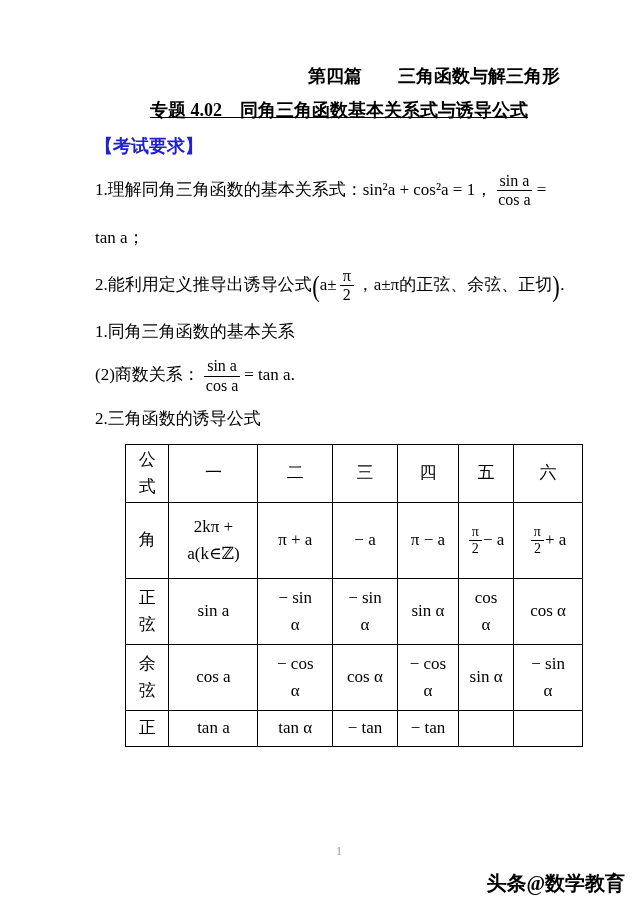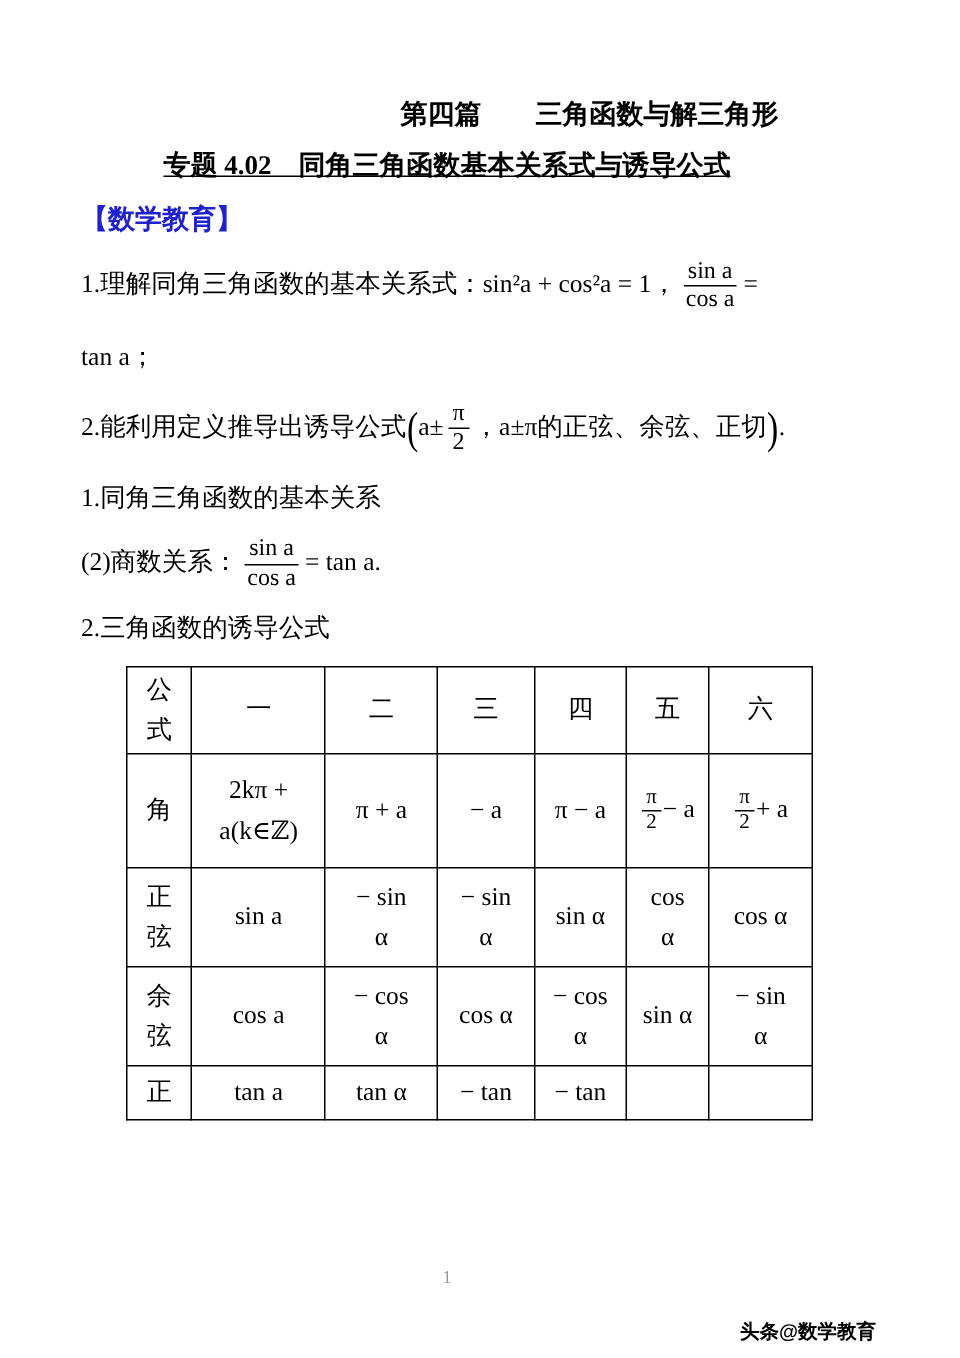--- a/index.html
+++ b/index.html
@@ -1,20 +1,20 @@
 <!DOCTYPE html>
 <html><head>
 <meta charset="utf-8">
 <style>
   * { box-sizing: border-box; }
   html,body { margin:0; padding:0; background:#ffffff; }
   .page {
     position:relative; width:596px; height:905px; background:#ffffff;
     font-family:"Liberation Serif","DejaVu Serif",serif;
-    font-size:17px; color:#000; padding:64px 54px 0; overflow:hidden;
+    font-size:17px; color:#000; padding:64px 54px 0; overflow:hidden;margin-left:41px;
   }
   .doc-title  { font-size:18px; font-weight:700; text-align:center; margin:0 0 10px 190px; }
   .doc-subtitle { font-size:18px; font-weight:700; text-align:center; margin:0 0 10px 0;text-decoration:underline; }
   .section-heading { color:#2222cc; font-weight:700; font-size:18px; margin:12px 0 10px; }
   .para { margin:14px 0; line-height:1.7; }
   .para.tight { margin:10px 0; }
 
   .frac { display:inline-flex; flex-direction:column; align-items:center;
           vertical-align:middle; line-height:1.15; margin:0 3px; font-size:16px; }
   .frac .num { border-bottom:1px solid #000; padding:0 3px; }
@@ -30,32 +30,32 @@
   }
   .r-head  { height:58px; }
   .r-angle { height:76px; }
   .r-sin   { height:66px; }
   .r-cos   { height:66px; }
   .r-tan   { height:36px; }
   .cell-frac { font-size:14px; margin:0 1px; }
 
   .page-number { position:absolute; bottom:46px; left:0; right:0; text-align:center;
                  font-size:12px; color:#9a9a9a; }
-  .watermark { position:absolute; right:12px; bottom:8px; font-weight:700; font-size:13px;
-               font-family:Liberation Sans, sans-serif; color:#000; }
+  .watermark { position:absolute; right:12px; bottom:8px; font-weight:700; font-size:20px;
+               font-family:Liberation Serif, serif; color:#000; }
 </style>
 </head>
 <body>
 
 <div class="page">
 
   <div class="doc-title">第四篇　　三角函数与解三角形</div>
   <div class="doc-subtitle">专题 4.02　同角三角函数基本关系式与诱导公式</div>
 
-  <div class="section-heading">【数学教育】</div>
+  <div class="section-heading">【考试要求】</div>
 
   <div class="para">
     <span>1.理解同角三角函数的基本关系式：sin²a + cos²a = 1，</span><span class="frac">
         <span class="num">sin a</span>
         <span class="den">cos a</span>
       </span><span>=</span>
   </div>
   <div class="para">tan a；</div>
 
   <div class="para">

